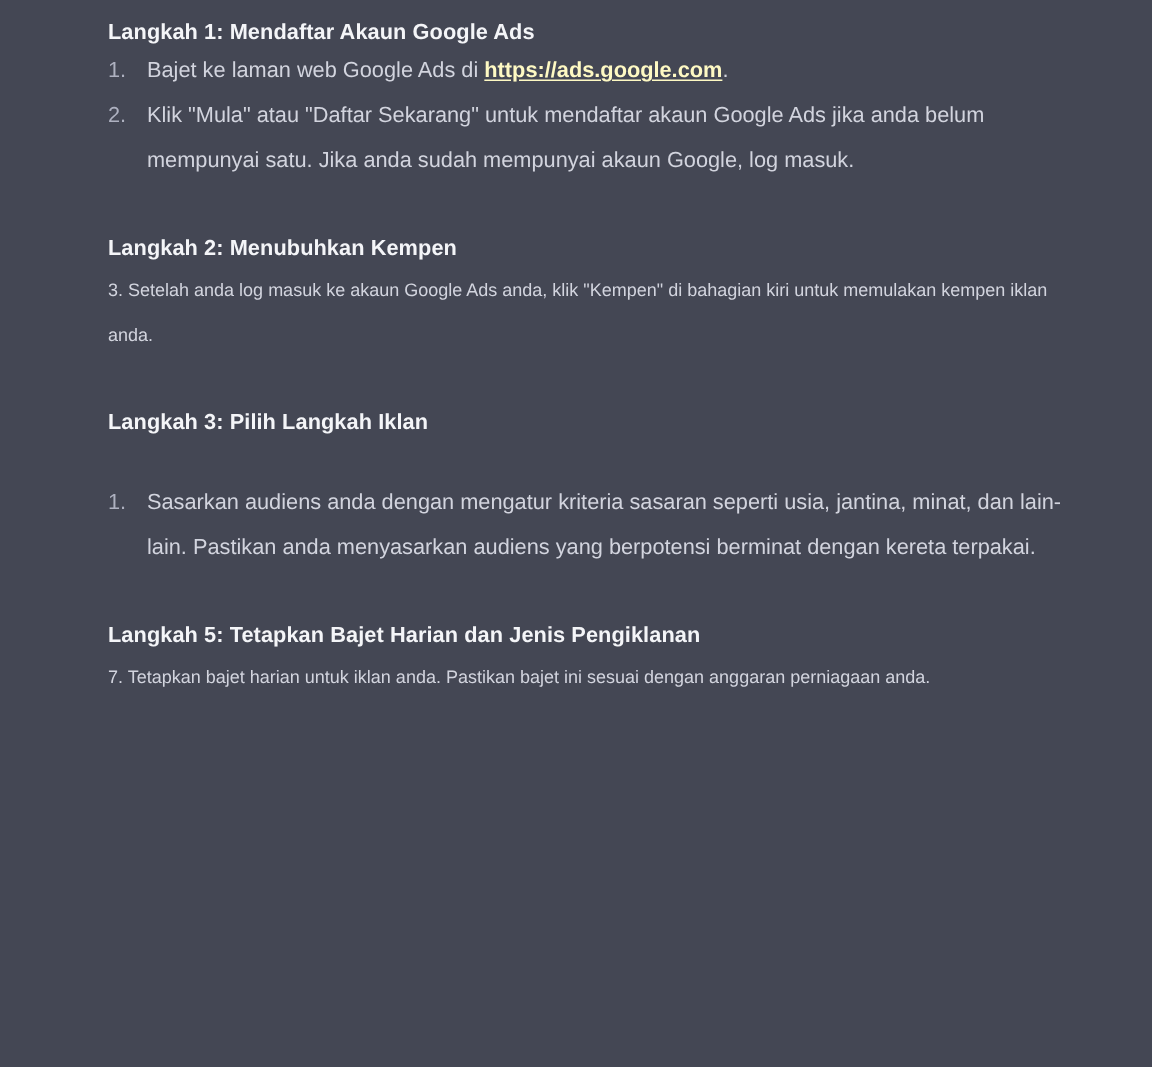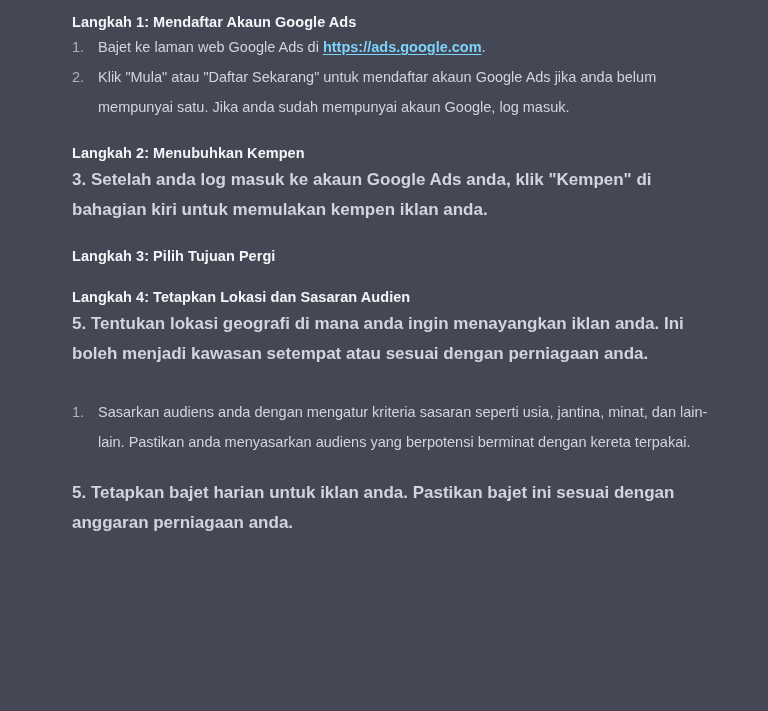--- a/index.html
+++ b/index.html
@@ -29,21 +29,21 @@
   h3.step-heading {
     font-size: 14.5px;
     line-height: 20px;
     font-weight: bold;
     color: #f4f5f8;
     margin: 0;
     padding: 0 0 0 16px;
     letter-spacing: 0.05px;
   }
   .heading-block {
-    margin-top: 21px;
+    margin-top: 34px;
   }
   .heading-block.first {
     margin-top: 0;
   }
   ol.steps {
     margin: 0;
     padding: 0 0 0 16px;
     list-style: none;
     counter-reset: stepcount;
   }
@@ -67,32 +67,31 @@
     font-size: 14.5px;
     line-height: 30px;
   }
   .list-block {
     margin-top: 18px;
   }
   .list-block.tight {
     margin-top: 28px;
   }
   p.para {
-    font-size: 17px;
+    font-size: 12px;
     line-height: 30px;
     color: #d2d4de;
     margin: 0;
     padding: 0 0 0 16px;
-    font-weight: bold;
   }
   p.para.under-heading {
     margin-top: 2px;
   }
   a.inline-link {
-    color: #7dd3fc;
+    color: #fef9c3;
     font-weight: bold;
     text-decoration: underline;
     text-underline-offset: 2px;
   }
   .trail {
     color: #d2d4de;
   }
 </style>
 </head>
 <body>
@@ -112,32 +111,29 @@
         <span>Klik "Mula" atau "Daftar Sekarang" untuk mendaftar akaun Google Ads jika anda belum mempunyai satu. Jika anda sudah mempunyai akaun Google, log masuk.</span>
       </li>
     </ol>
 
     <div class="heading-block">
       <h3 class="step-heading">Langkah 2: Menubuhkan Kempen</h3>
       <p class="para under-heading">3. Setelah anda log masuk ke akaun Google Ads anda, klik "Kempen" di bahagian kiri untuk memulakan kempen iklan anda.</p>
     </div>
 
     <div class="heading-block">
-      <h3 class="step-heading">Langkah 3: Pilih Tujuan Pergi</h3>
+      <h3 class="step-heading">Langkah 3: Pilih Langkah Iklan</h3>
     </div>
 
-    <div class="heading-block">
-      <h3 class="step-heading">Langkah 4: Tetapkan Lokasi dan Sasaran Audien</h3>
-      <p class="para under-heading">5. Tentukan lokasi geografi di mana anda ingin menayangkan iklan anda. Ini boleh menjadi kawasan setempat atau sesuai dengan perniagaan anda.</p>
-    </div>
 
     <ol class="steps list-block tight">
       <li>
         <span>Sasarkan audiens anda dengan mengatur kriteria sasaran seperti usia, jantina, minat, dan lain-lain. Pastikan anda menyasarkan audiens yang berpotensi berminat dengan kereta terpakai.</span>
       </li>
     </ol>
 
     <div class="heading-block">
-      <p class="para under-heading">5. Tetapkan bajet harian untuk iklan anda. Pastikan bajet ini sesuai dengan anggaran perniagaan anda.</p>
+      <h3 class="step-heading">Langkah 5: Tetapkan Bajet Harian dan Jenis Pengiklanan</h3>
+      <p class="para under-heading">7. Tetapkan bajet harian untuk iklan anda. Pastikan bajet ini sesuai dengan anggaran perniagaan anda.</p>
     </div>
 
   </div>
 </div>
 
 </body></html>

